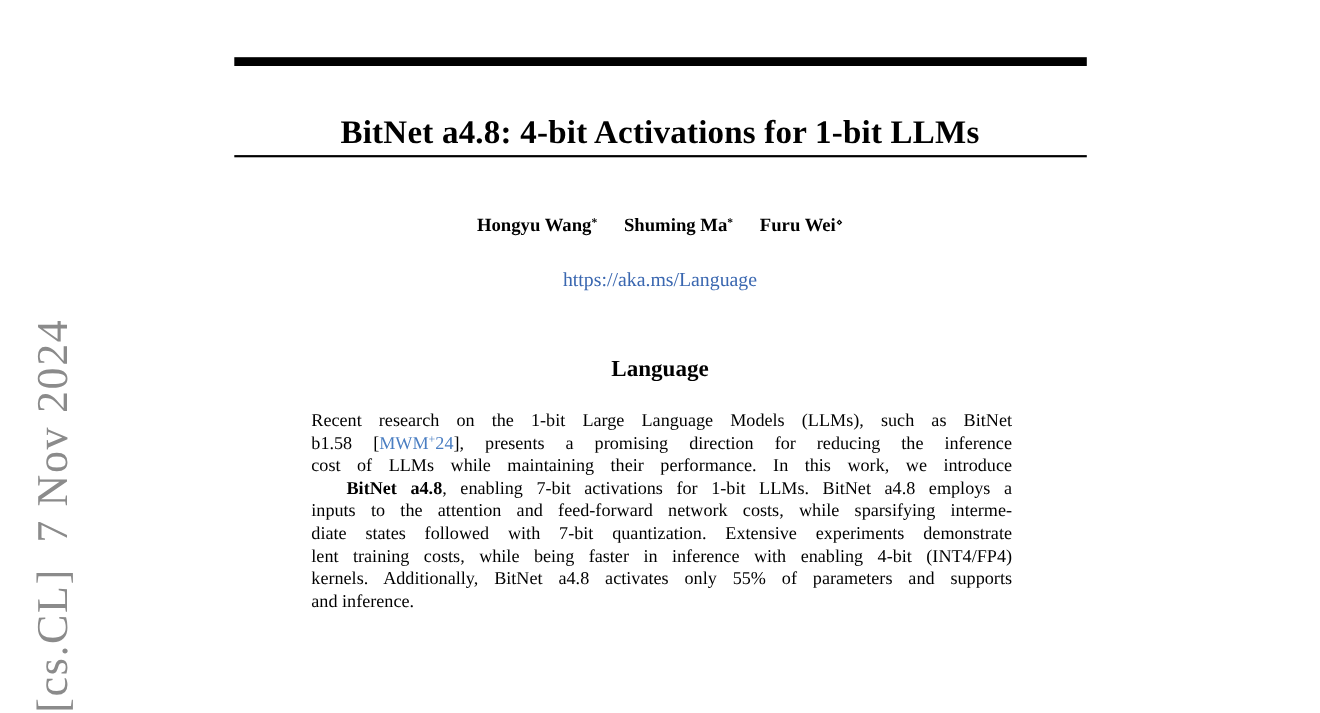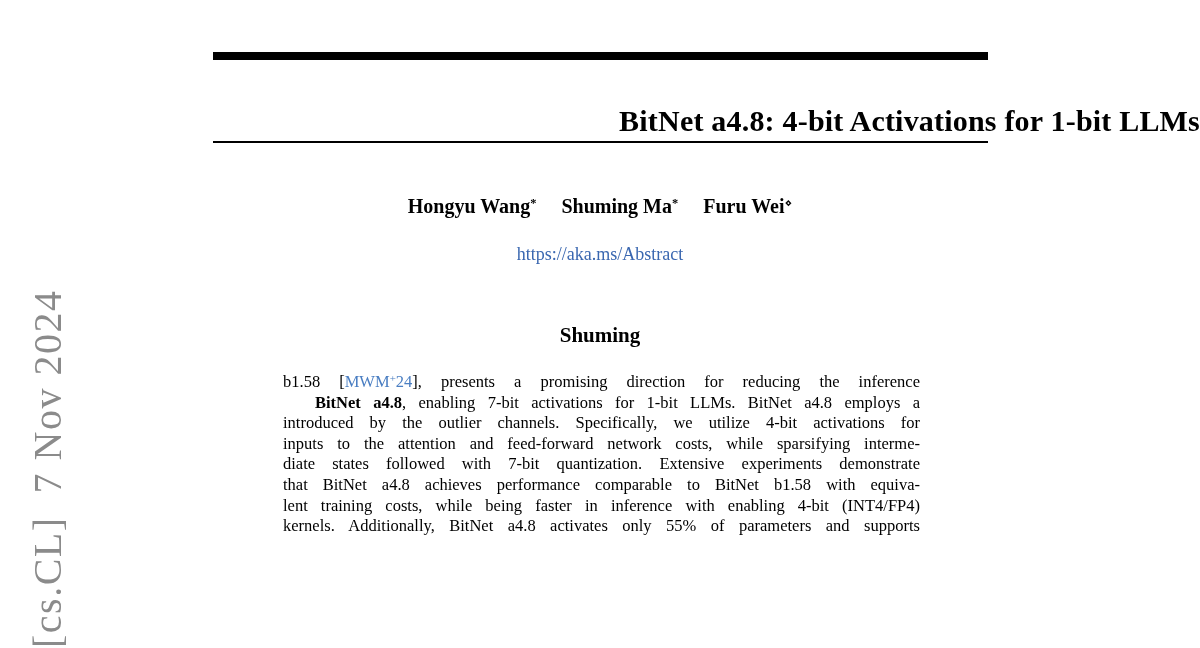--- a/index.html
+++ b/index.html
@@ -21,32 +21,32 @@
   .rule-thin {
     position: absolute;
     left: 213px; top: 141px;
     width: 775px; height: 2px;
     background: #000000;
   }
   .paper-title {
     position: absolute;
     left: 0; top: 84px;
     width: 1200px;
-    text-align: right;
+    text-align: center;
     font-size: 30px;
     line-height: 34px;
     font-weight: bold;
     letter-spacing: 0.2px;
   }
   .authors {
     position: absolute;
     left: 0; top: 195px;
     width: 1200px;
     text-align: center;
-    font-size: 20px;
+    font-size: 17px;
     font-weight: bold;
   }
   .author { margin: 0 10px; }
   .author-sup {
     font-size: 62%;
     position: relative;
     top: -0.5em;
     font-weight: bold;
   }
   .general-link {
@@ -115,28 +115,29 @@
   <h1 class="paper-title">BitNet a4.8: 4-bit Activations for 1-bit LLMs</h1>
 
   <div class="rule-thin"></div>
 
   <div class="authors">
     <span class="author"><span>Hongyu Wang</span><span class="author-sup">*</span></span>
     <span class="author"><span>Shuming Ma</span><span class="author-sup">*</span></span>
     <span class="author"><span>Furu Wei</span><span class="author-sup">⋄</span></span>
   </div>
 
-  <a class="general-link">https://aka.ms/Abstract</a>
+  <a class="general-link">https://aka.ms/Language</a>
 
-  <div class="abstract-heading">Shuming</div>
+  <div class="abstract-heading">Language</div>
 
   <div class="abstract-body">
+    <div class="abs-line">Recent research on the 1-bit Large Language Models (LLMs), such as BitNet</div>
     <div class="abs-line"><span>b1.58 [</span><span class="cite">MWM</span><span class="cite-sup">+</span><span class="cite">24</span><span>], presents a promising direction for reducing the inference</span></div>
+    <div class="abs-line">cost of LLMs while maintaining their performance. In this work, we introduce</div>
     <div class="abs-line"><span class="seg-bold">BitNet a4.8</span><span>, enabling 7-bit activations for 1-bit LLMs. BitNet a4.8 employs a</span></div>
-    <div class="abs-line">introduced by the outlier channels. Specifically, we utilize 4-bit activations for</div>
     <div class="abs-line">inputs to the attention and feed-forward network costs, while sparsifying interme-</div>
     <div class="abs-line">diate states followed with 7-bit quantization. Extensive experiments demonstrate</div>
-    <div class="abs-line">that BitNet a4.8 achieves performance comparable to BitNet b1.58 with equiva-</div>
     <div class="abs-line">lent training costs, while being faster in inference with enabling 4-bit (INT4/FP4)</div>
     <div class="abs-line">kernels. Additionally, BitNet a4.8 activates only 55% of parameters and supports</div>
+    <div class="abs-line last">and inference.</div>
   </div>
 
 </div>
 
 </body></html>

